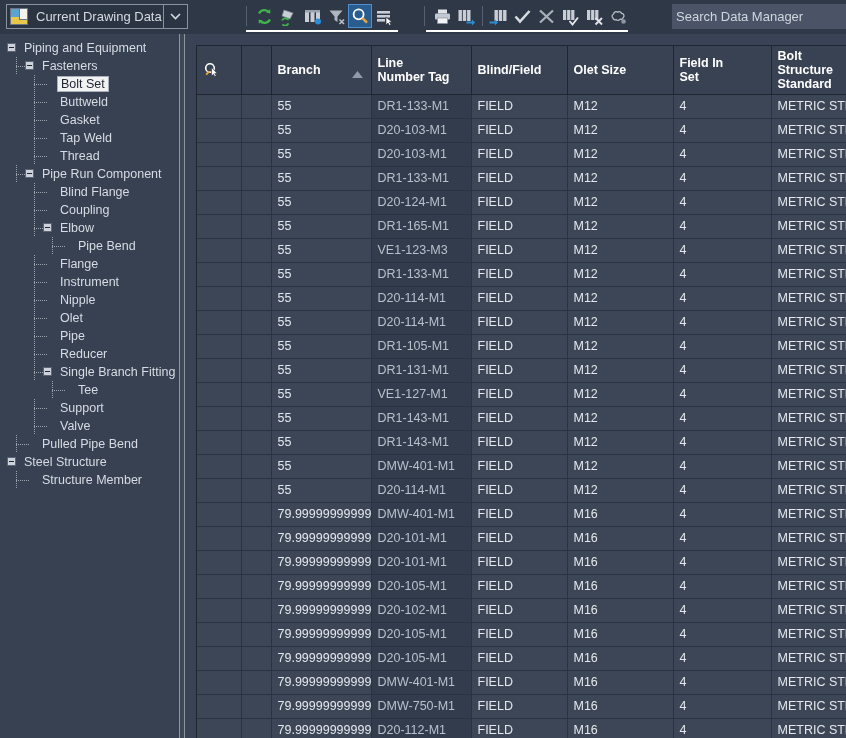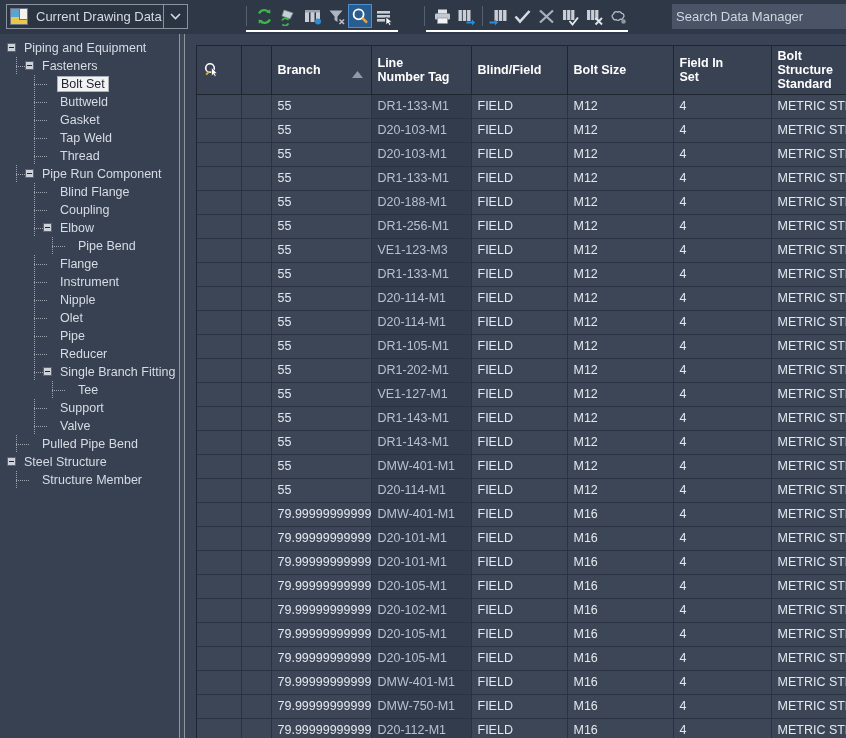--- a/index.html
+++ b/index.html
@@ -431,21 +431,21 @@
                   <path d="M8.5 6.5 L8.5 15 L10.4 13.2 L11.8 15.6 L13.2 14.8 L11.8 12.6 L14.2 12.4 Z" fill="#ffffff" stroke="#2b3342" stroke-width="0.6"></path>
                   <path d="M6 10.5 L3.2 13.6" stroke="#e8a33d" stroke-width="2"></path>
                 </svg></th>
               <th><span></span></th>
               <th><span>Branch</span><span class="sort-arrow"><svg width="11" height="7" viewBox="0 0 11 7">
                     <path d="M5.5 0 L11 7 L0 7 Z" fill="#9099a6"></path>
                   </svg></span></th>
               <th><span>Line
 Number Tag</span></th>
               <th><span>Blind/Field</span></th>
-              <th><span>Bolt Size</span></th>
+              <th><span>Olet Size</span></th>
               <th><span>Field In
 Set</span></th>
               <th><span>Bolt
 Structure
 Standard</span></th>
             </tr>
           </thead>
         <tbody id="body-rows">
             <tr>
               <td></td>
@@ -484,31 +484,31 @@
               <td class="hl">DR1-133-M1</td>
               <td>FIELD</td>
               <td>M12</td>
               <td>4</td>
               <td>METRIC STD</td>
             </tr>
             <tr>
               <td></td>
               <td></td>
               <td>55</td>
-              <td class="hl">D20-188-M1</td>
-              <td>FIELD</td>
-              <td>M12</td>
-              <td>4</td>
-              <td>METRIC STD</td>
-            </tr>
-            <tr>
-              <td></td>
-              <td></td>
-              <td>55</td>
-              <td class="hl">DR1-256-M1</td>
+              <td class="hl">D20-124-M1</td>
+              <td>FIELD</td>
+              <td>M12</td>
+              <td>4</td>
+              <td>METRIC STD</td>
+            </tr>
+            <tr>
+              <td></td>
+              <td></td>
+              <td>55</td>
+              <td class="hl">DR1-165-M1</td>
               <td>FIELD</td>
               <td>M12</td>
               <td>4</td>
               <td>METRIC STD</td>
             </tr>
             <tr>
               <td></td>
               <td></td>
               <td>55</td>
               <td class="hl">VE1-123-M3</td>
@@ -554,21 +554,21 @@
               <td class="hl">DR1-105-M1</td>
               <td>FIELD</td>
               <td>M12</td>
               <td>4</td>
               <td>METRIC STD</td>
             </tr>
             <tr>
               <td></td>
               <td></td>
               <td>55</td>
-              <td class="hl">DR1-202-M1</td>
+              <td class="hl">DR1-131-M1</td>
               <td>FIELD</td>
               <td>M12</td>
               <td>4</td>
               <td>METRIC STD</td>
             </tr>
             <tr>
               <td></td>
               <td></td>
               <td>55</td>
               <td class="hl">VE1-127-M1</td>

